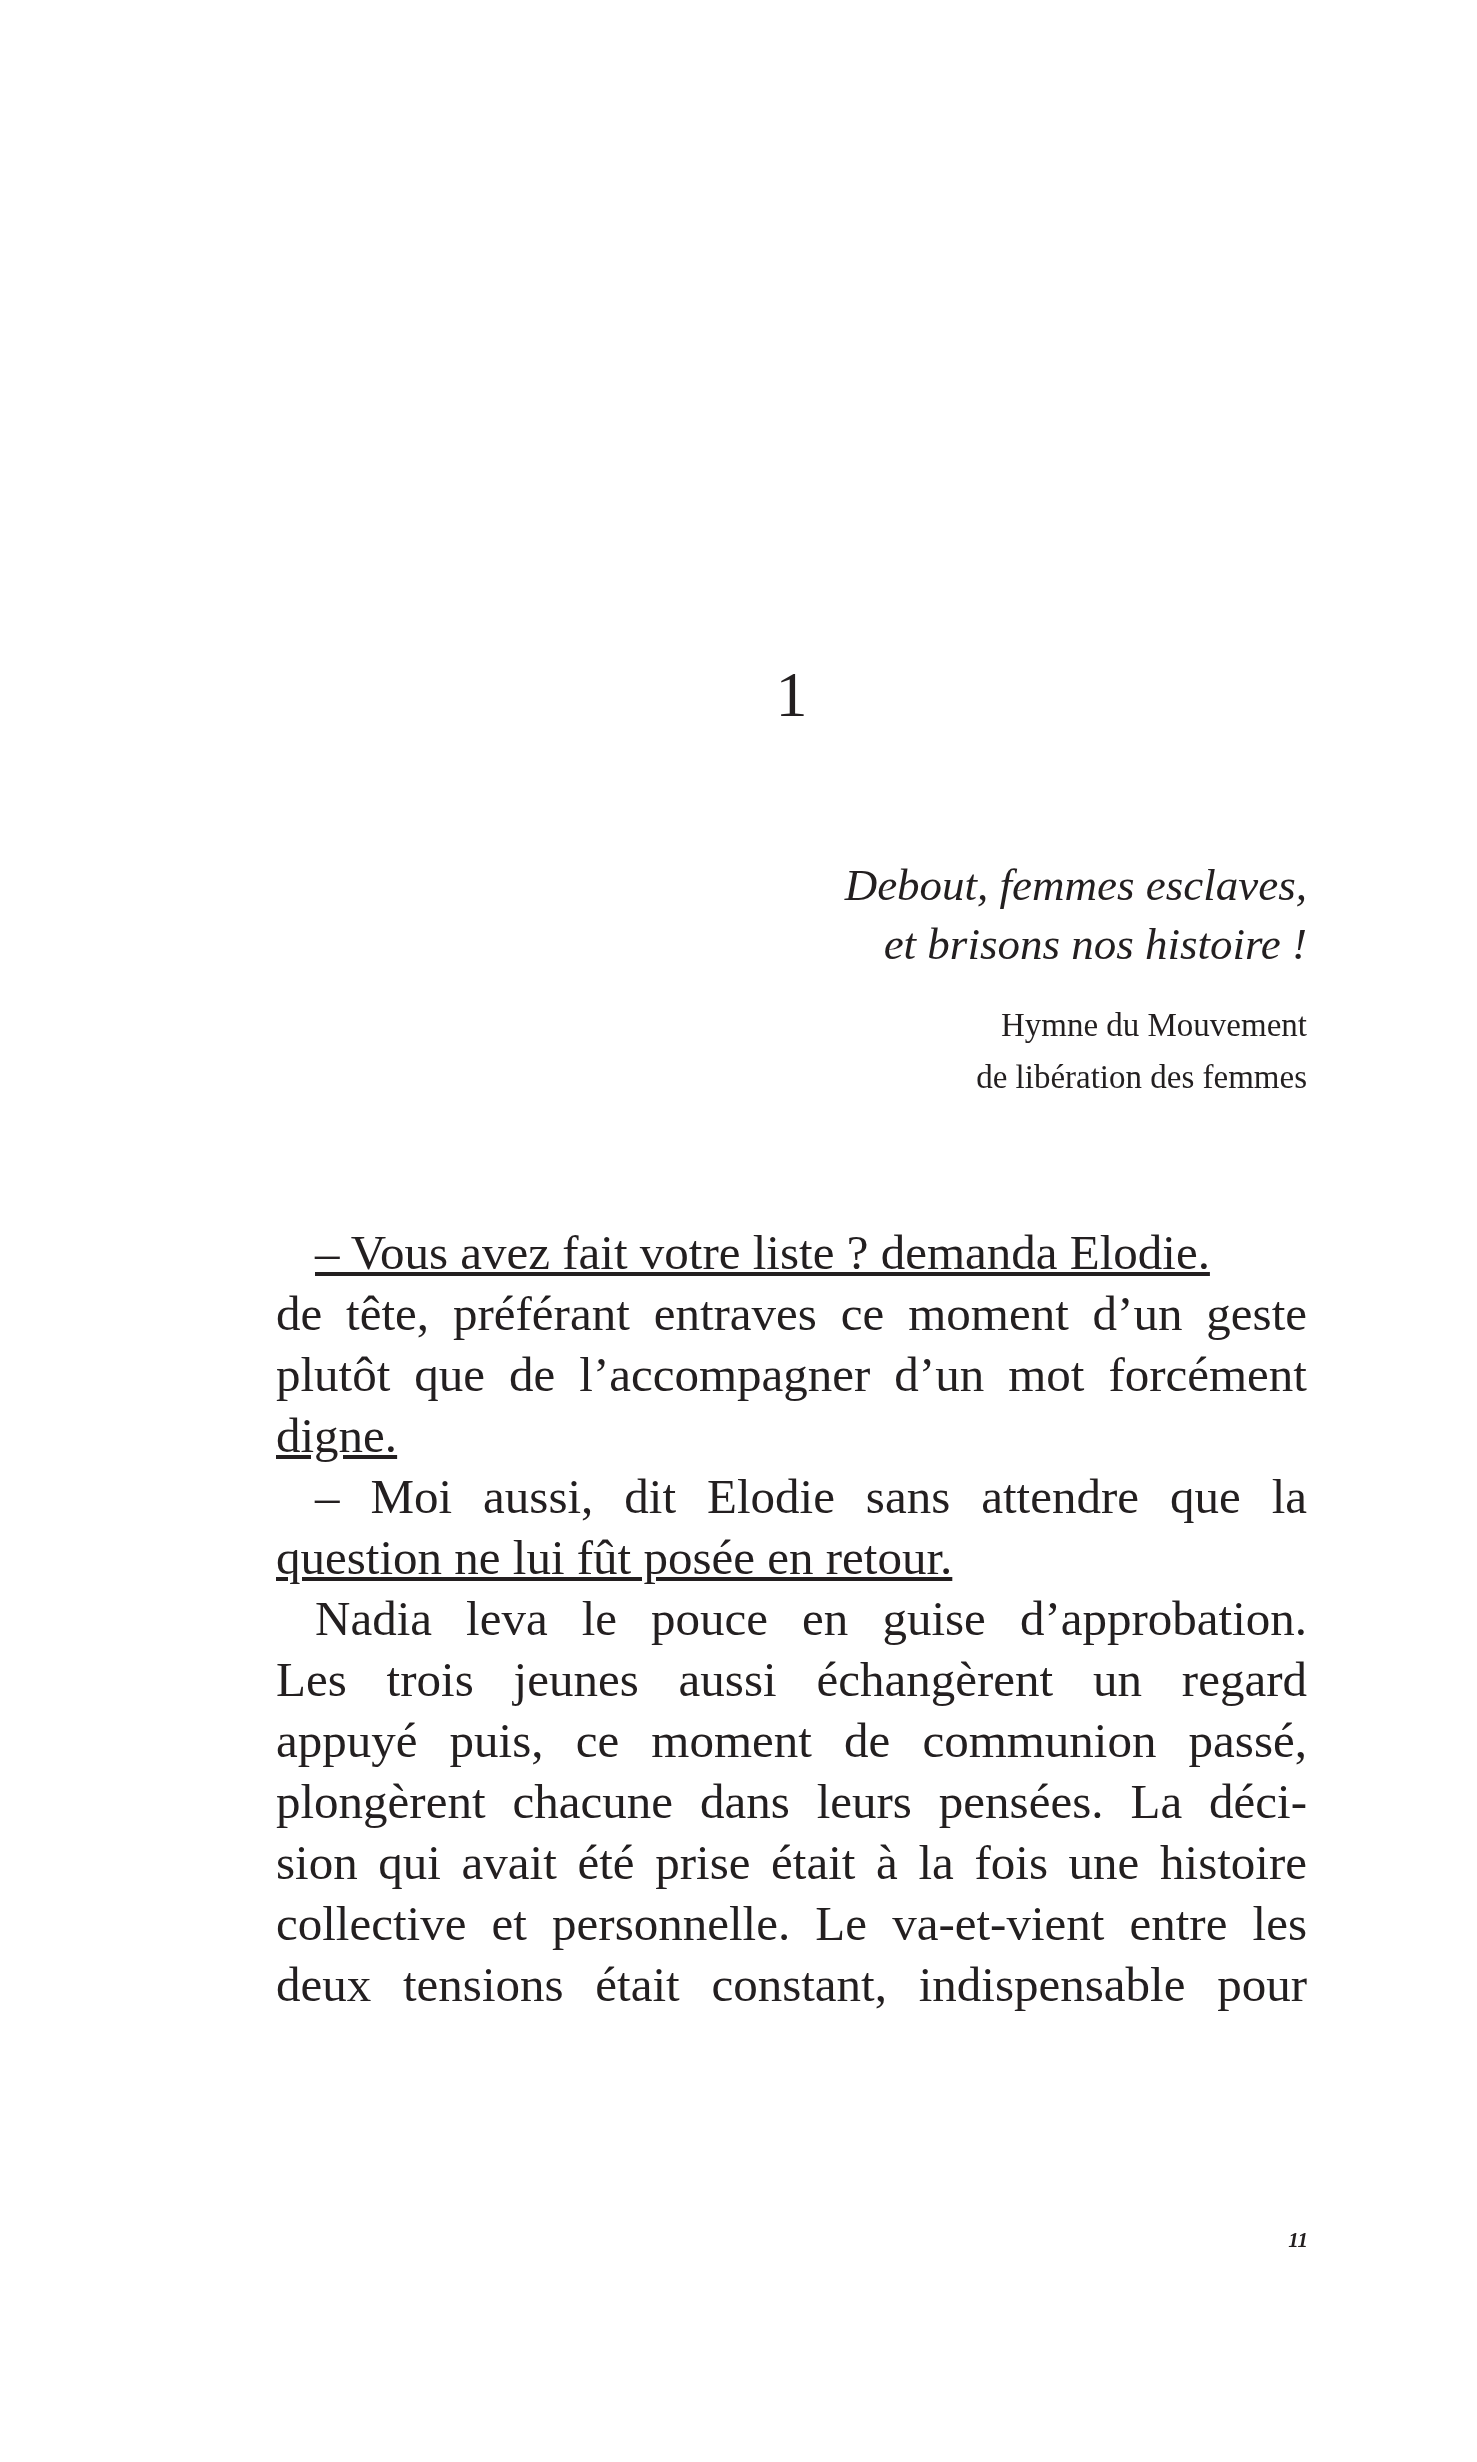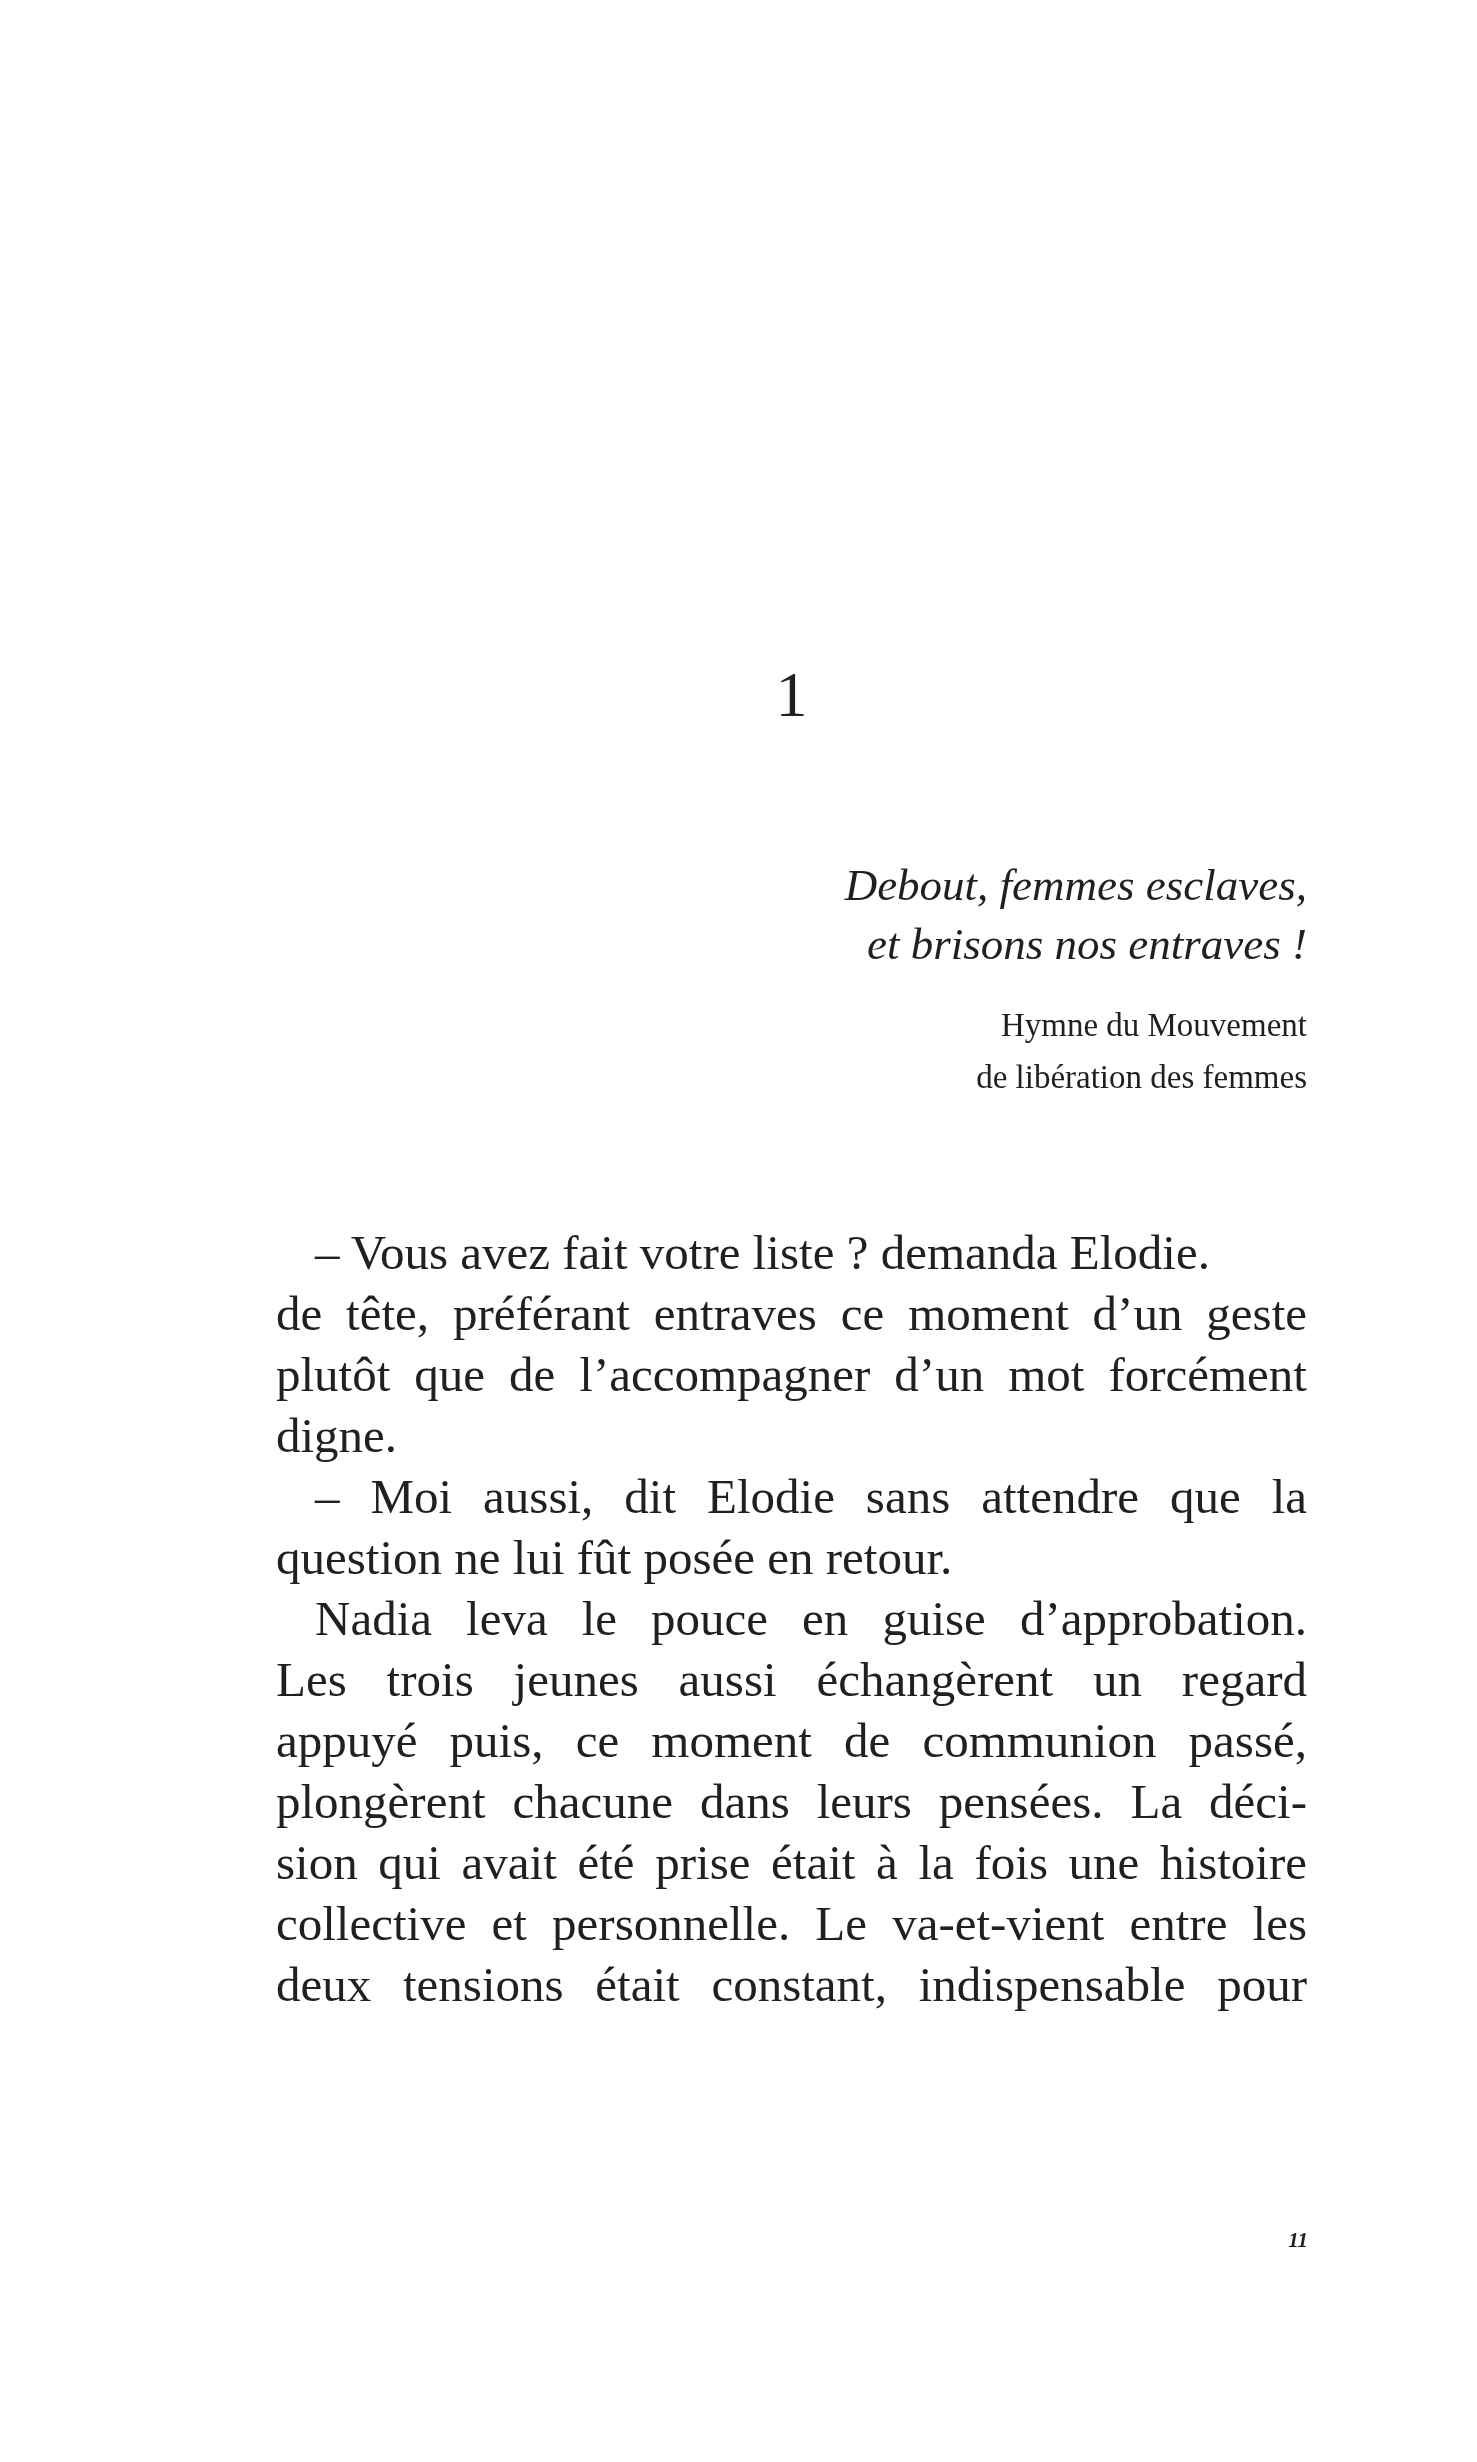--- a/index.html
+++ b/index.html
@@ -8,35 +8,35 @@
   .page { position: absolute; left: 0; top: 0; width: 1478px; height: 2463px; background: #ffffff; }
   .chapter-number { position: absolute; left: 276px; width: 1031px; top: 655px; height: 79px;
          line-height: 79px; font-size: 64px; text-align: center; }
   .epigraph { position: absolute; left: 591px; width: 716px; text-align: right; }
   .epi-line { position: absolute; right: 0; white-space: nowrap; }
   .epi-quote { font-style: italic; font-size: 45px; line-height: 59px; height: 59px; }
   .epi-attr { font-size: 33px; line-height: 52px; height: 52px; }
   .body-text { position: absolute; left: 276px; width: 1031px; top: 1222px; font-size: 49px; }
   .line { display: block; height: 61px; line-height: 61px; white-space: nowrap;
           text-align: justify; text-align-last: justify; overflow: visible; }
-  .line.last { text-align: left; text-align-last: left; }
+  .line.last { text-align: left; text-align-last: left; text-decoration: underline; }
   .line.indent { padding-left: 39px; }
   .folio { position: absolute; left: 1084px; width: 224px; top: 2221px; height: 39px; line-height: 39px;
            text-align: right; font-size: 21px; font-style: italic; font-weight: bold; }
 </style>
 </head>
 <body>
 
 <div class="page">
 
   <div class="chapter-number">1</div>
 
   <div class="epigraph">
     <div class="epi-line epi-quote" style="top:856px;text-align:center;">Debout, femmes esclaves,</div>
-    <div class="epi-line epi-quote" style="top:915px;">et brisons nos entraves !</div>
+    <div class="epi-line epi-quote" style="top:915px;">et brisons nos histoire !</div>
     <div class="epi-line epi-attr" style="top:999px;">Hymne du Mouvement</div>
     <div class="epi-line epi-attr" style="top:1051px;">de libération des femmes</div>
   </div>
 
   <div class="body-text">
     <div class="line indent last">– Vous avez fait votre liste ? demanda Elodie.</div>
     <div class="line">de tête, préférant entraves ce moment d’un geste</div>
     <div class="line">plutôt que de l’accompagner d’un mot forcément</div>
     <div class="line last">digne.</div>
     <div class="line indent">– Moi aussi, dit Elodie sans attendre que la</div>

